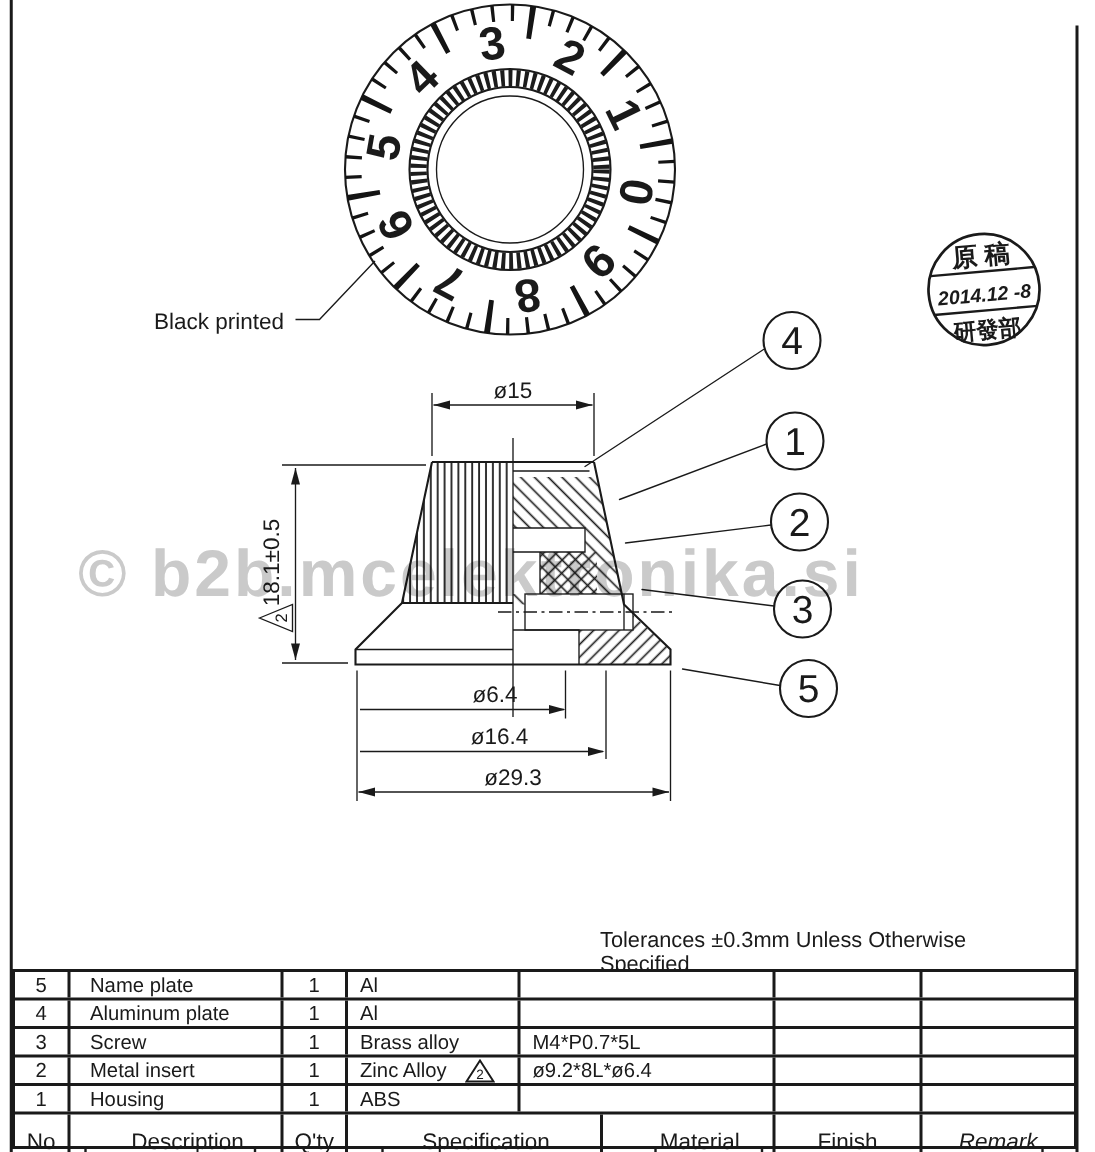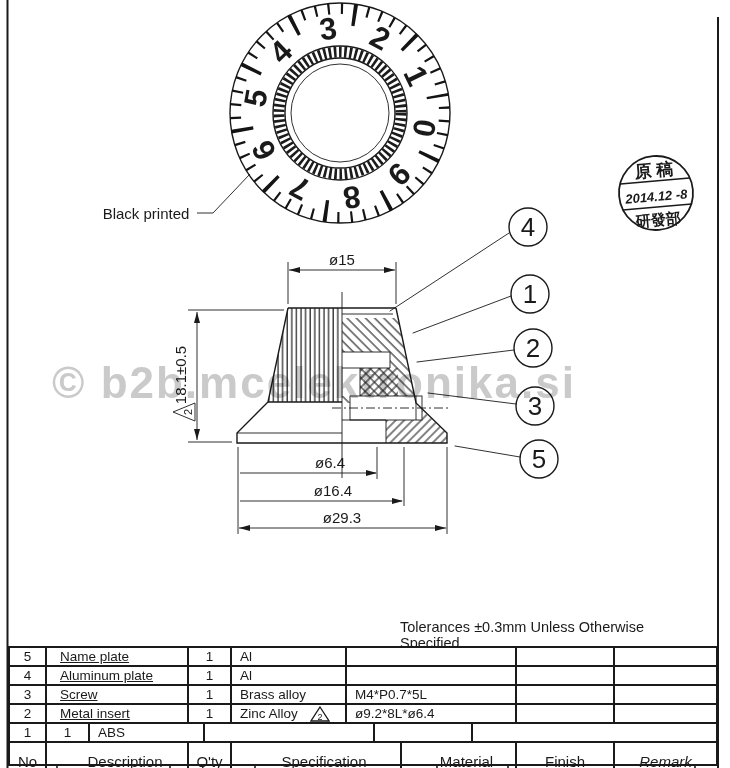--- a/index.html
+++ b/index.html
@@ -22,21 +22,21 @@
   #tolerances{position:absolute;left:400px;top:619px;width:302px;text-align:left;
               font-size:14.5px;z-index:6;}
   
   #parts{position:absolute;left:8px;top:646px;width:710px;height:120px;box-sizing:border-box;
          border:2px solid #1a1a1a;background:#fff;z-index:6;font-size:13.5px;}
   .prow{display:flex;height:19px;box-sizing:border-box;border-bottom:2px solid #1a1a1a;}
   .prow.hdr{height:37px;border-bottom:none;font-size:15px;}
   .pcell{box-sizing:border-box;border-right:2px solid #1a1a1a;display:flex;align-items:center;overflow:hidden;}
   .pcell:last-child{border-right:none;}
   .c-no{width:37px;justify-content:center;}
-  .c-desc{width:142px;padding-left:13px;text-decoration:underline;}
+  .c-desc{width:142px;padding-left:13px;}
   .c-qty{width:43px;justify-content:center;}
   .c-mat{width:115px;padding-left:8px;}
   .c-spec{width:170px;padding-left:8px;}
   .c-fin{width:98px;justify-content:center;}
   .c-rem{width:101px;justify-content:center;font-style:italic;}
   .hdr .c-desc,.hdr .c-mat,.hdr .c-spec{justify-content:center;padding-left:16px;}
   .tri{margin-left:12px;flex:0 0 auto;}
 </style>
 </head>
 <body>
@@ -232,20 +232,21 @@
         <polygon points="10,1 19,15 1,15" fill="none" stroke="#1a1a1a" stroke-width="1.3"></polygon>
         <text x="10" y="13.5" text-anchor="middle" style="font-size:9px;fill:#1a1a1a;">2</text>
       </svg>
     </div>
     <div class="pcell c-spec">ø9.2*8L*ø6.4</div>
     <div class="pcell c-fin"></div>
     <div class="pcell c-rem"></div>
   </div>
   <div class="prow">
     <div class="pcell c-no">1</div>
+    <div class="pcell c-desc">Housing</div>
     <div class="pcell c-qty">1</div>
     <div class="pcell c-mat">ABS</div>
     <div class="pcell c-spec"></div>
     <div class="pcell c-fin"></div>
     <div class="pcell c-rem"></div>
   </div>
   <div class="prow hdr">
     <div class="pcell c-no">No</div>
     <div class="pcell c-desc">Description</div>
     <div class="pcell c-qty">Q'ty</div>

